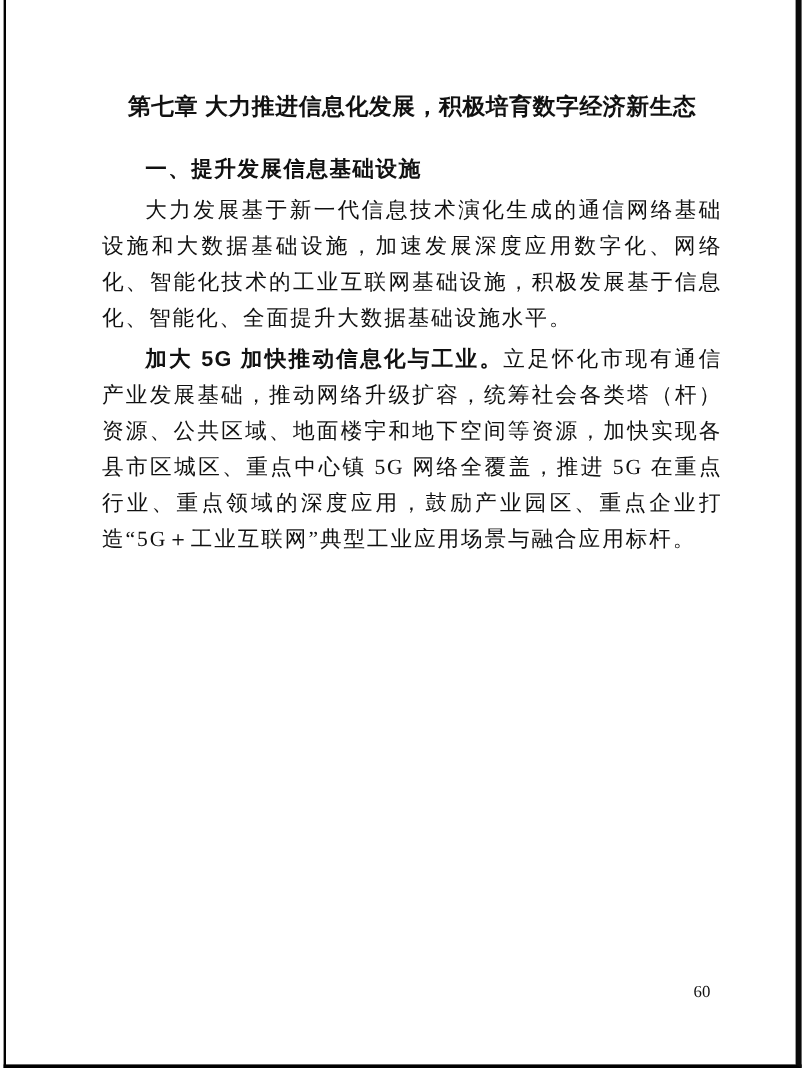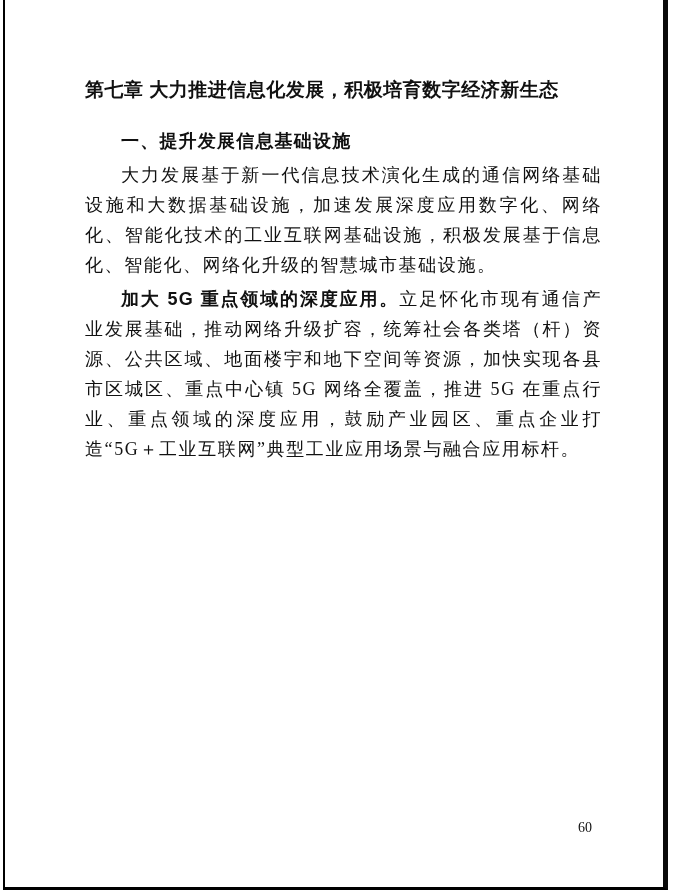--- a/index.html
+++ b/index.html
@@ -31,21 +31,21 @@
     position: absolute;
     left: 85px;
     top: 76px;
     width: 517px;
   }
   .title {
     font-family: "Liberation Sans", sans-serif;
     font-weight: bold;
     font-size: 19px;
     line-height: 28px;
-    text-align: left;
+    text-align: center;
     letter-spacing: 0.5px;
     margin: 0 0 22px 0;
   }
   .heading {
     font-family: "Liberation Sans", sans-serif;
     font-weight: bold;
     font-size: 18px;
     line-height: 30px;
     letter-spacing: 1.2px;
     text-indent: 2em;
@@ -80,19 +80,19 @@
 <body>
 
 <div class="page-border"></div>
 
 <div class="content">
   <h1 class="title">第七章 大力推进信息化发展，积极培育数字经济新生态</h1>
 
 
   <h2 class="heading">一、提升发展信息基础设施</h2>
 
-  <p class="body">大力发展基于新一代信息技术演化生成的通信网络基础设施和大数据基础设施，加速发展深度应用数字化、网络化、智能化技术的工业互联网基础设施，积极发展基于信息化、智能化、网络化升级的智慧城市基础设施。</p>
+  <p class="body">大力发展基于新一代信息技术演化生成的通信网络基础设施和大数据基础设施，加速发展深度应用数字化、网络化、智能化技术的工业互联网基础设施，积极发展基于信息化、智能化、全面提升大数据基础设施水平。</p>
 
-  <p class="body"><b class="lead">加大 5G 重点领域的深度应用。</b><span>立足怀化市现有通信产业发展基础，推动网络升级扩容，统筹社会各类塔（杆）资源、公共区域、地面楼宇和地下空间等资源，加快实现各县市区城区、重点中心镇 5G 网络全覆盖，推进 5G 在重点行业、重点领域的深度应用，鼓励产业园区、重点企业打造“5G＋工业互联网”典型工业应用场景与融合应用标杆。</span></p>
+  <p class="body"><b class="lead">加大 5G 加快推动信息化与工业。</b><span>立足怀化市现有通信产业发展基础，推动网络升级扩容，统筹社会各类塔（杆）资源、公共区域、地面楼宇和地下空间等资源，加快实现各县市区城区、重点中心镇 5G 网络全覆盖，推进 5G 在重点行业、重点领域的深度应用，鼓励产业园区、重点企业打造“5G＋工业互联网”典型工业应用场景与融合应用标杆。</span></p>
 
 </div>
 
 <div class="page-number">60</div>
 
 </body></html>

